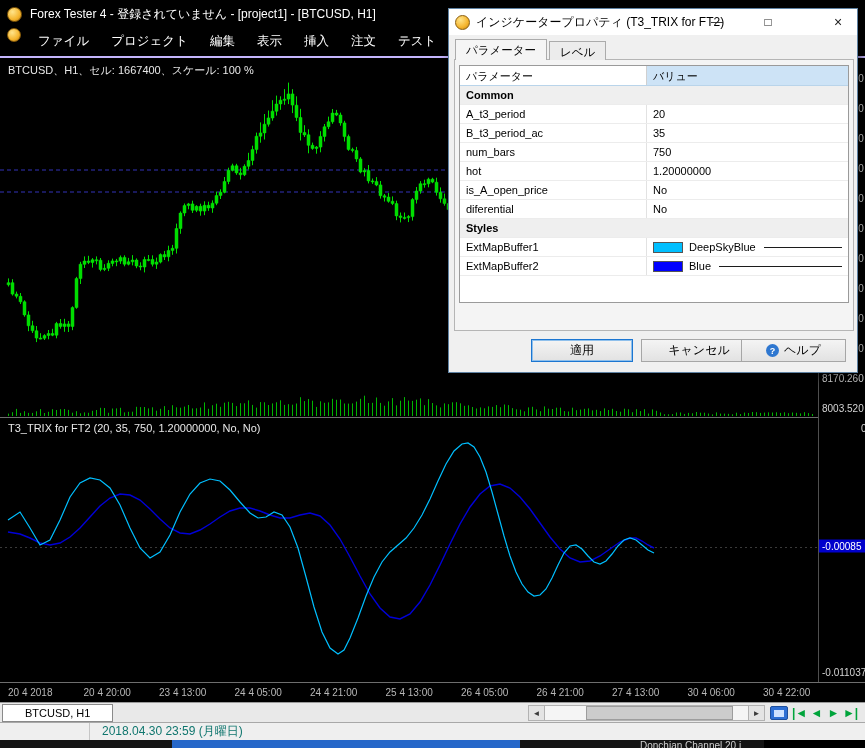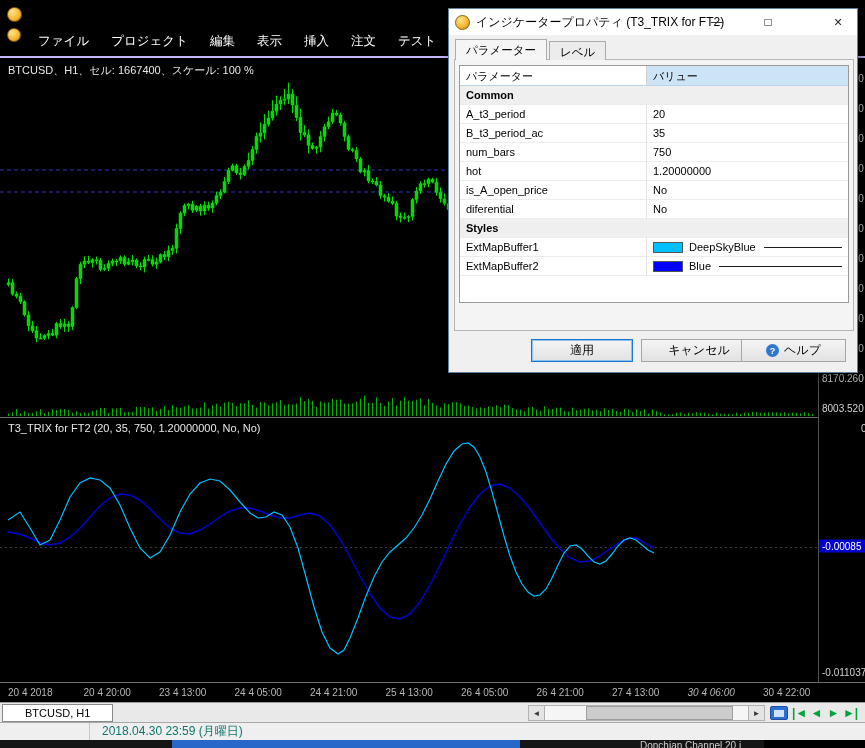--- a/index.html
+++ b/index.html
@@ -89,20 +89,21 @@
   .help-icon{width:13px;height:13px;border-radius:50%;background:#2e77d0;color:#fff;font-size:9px;font-weight:bold;
              display:inline-flex;align-items:center;justify-content:center;flex:none}
 </style>
 </head>
 <body>
 
 <div id="app">
 
   <div class="titlebar">
     <span class="coin"></span>
+    <span>Forex Tester 4 - 登録されていません - [project1] - [BTCUSD, H1]</span>
   </div>
 
   <div class="menubar">
     <span class="coin" style="width:14px;height:14px;margin-right:6px"></span>
     <nav class="menu-items">
         <span class="menu-item">ファイル</span>
         <span class="menu-item">プロジェクト</span>
         <span class="menu-item">編集</span>
         <span class="menu-item">表示</span>
         <span class="menu-item">挿入</span>
@@ -146,21 +147,21 @@
     <div class="time-axis">
         <div class="time-label" style="left: 8px;">20 4 2018</div>
         <div class="time-label" style="left: 83.5px;">20 4 20:00</div>
         <div class="time-label" style="left: 159px;">23 4 13:00</div>
         <div class="time-label" style="left: 234.5px;">24 4 05:00</div>
         <div class="time-label" style="left: 310px;">24 4 21:00</div>
         <div class="time-label" style="left: 385.5px;">25 4 13:00</div>
         <div class="time-label" style="left: 461px;">26 4 05:00</div>
         <div class="time-label" style="left: 536.5px;">26 4 21:00</div>
         <div class="time-label" style="left: 612px;">27 4 13:00</div>
-        <div class="time-label" style="left: 687.5px; font-style: italic;">30 4 06:00</div>
+        <div class="time-label" style="left: 687.5px;">30 4 06:00</div>
         <div class="time-label" style="left: 763px;">30 4 22:00</div>
       </div>
   </div>
 
   <div class="bottombar">
     <div class="chart-tab">BTCUSD, H1</div>
     <div class="hscroll">
       <div class="hs-btn left">◄</div>
       <div class="hs-thumb"></div>
       <div class="hs-btn right">►</div>

